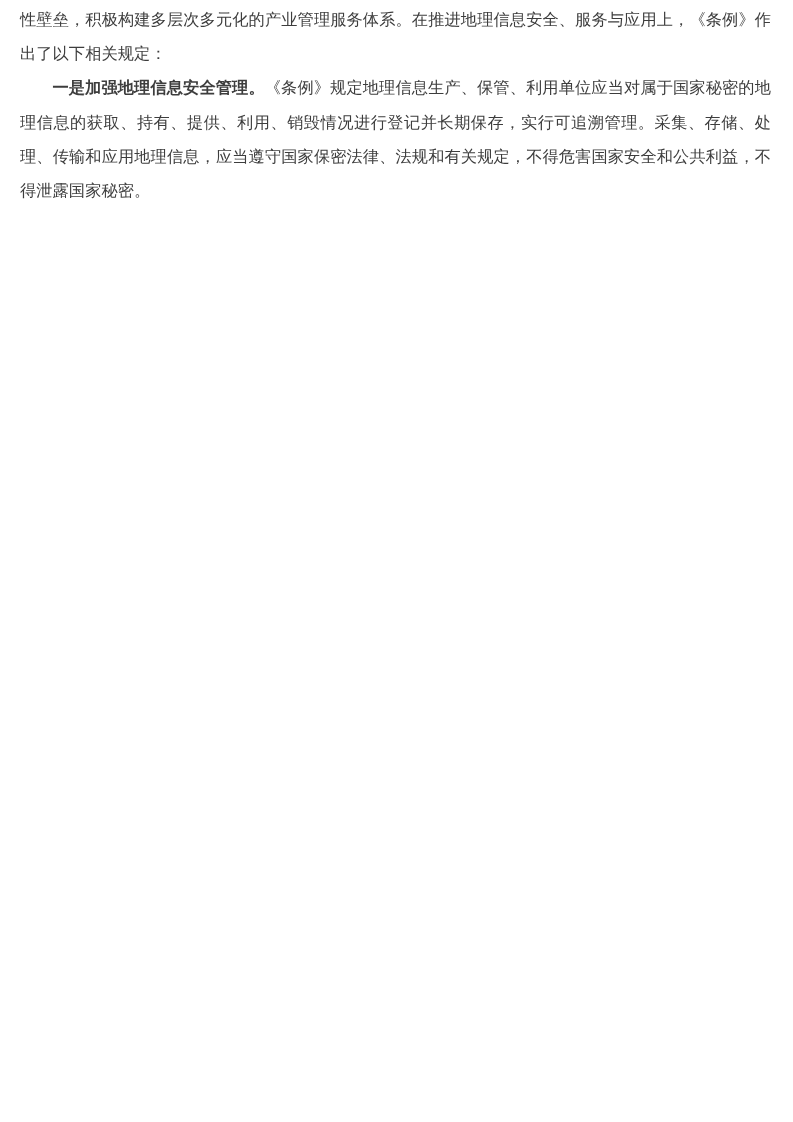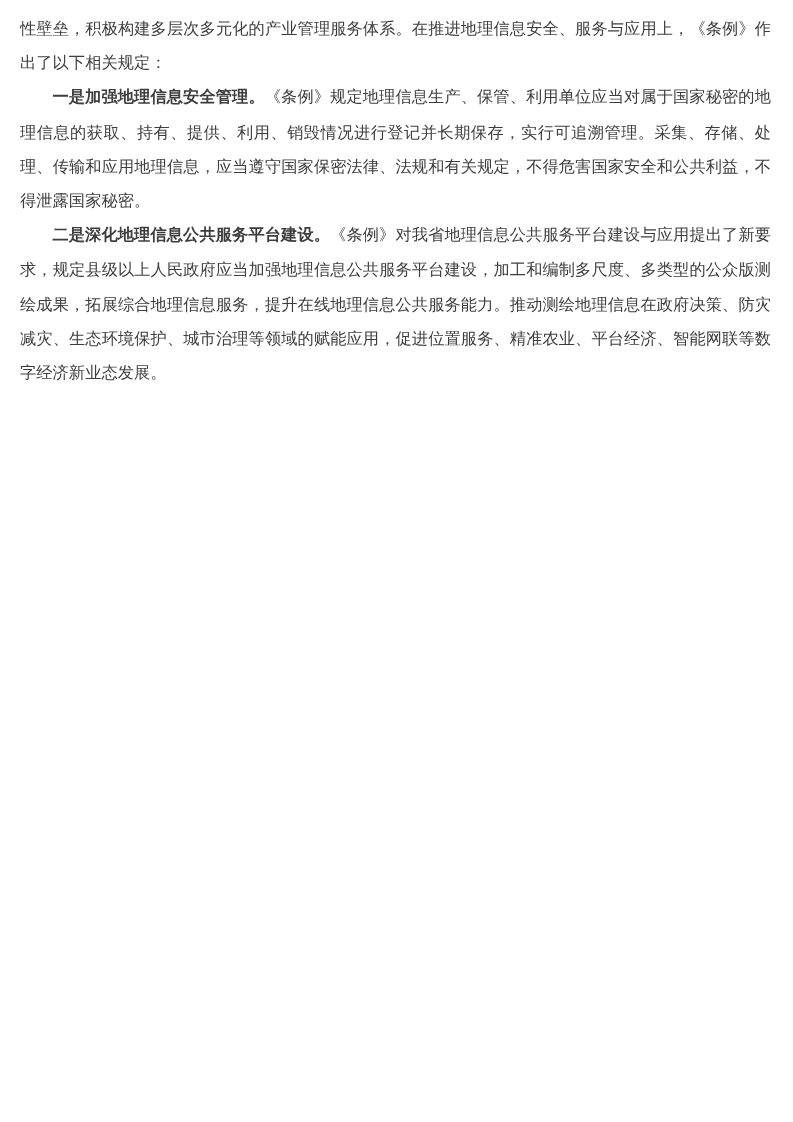--- a/index.html
+++ b/index.html
@@ -16,56 +16,52 @@
   }
   .page {
     position: relative;
     width: 793px;
     height: 1122px;
     box-sizing: border-box;
     padding: 0 22px 0 20px;
     overflow: hidden;
   }
   .doc-body {
-    padding-top: 12px;
+    padding-top: 3px;
   }
   p.para {
     margin: 0;
     font-size: 16.2px;
     line-height: 34.2px;
     text-align: justify;
     text-justify: inter-ideograph;
     letter-spacing: 0.1px;
     color: #3d3d3d;
   }
   p.para.indent {
     text-indent: 2em;
   }
   .lead {
     font-weight: bold;
-    font-family: Liberation Mono, monospace;
   }
   
   .continued {
     text-indent: 0;
   }
 </style>
 </head>
 <body>
 
 <div class="page">
   <div class="doc-body">
 
     <p class="para continued">
       <span>性壁垒，积极构建多层次多元化的产业管理服务体系。在推进地理信息安全、服务与应用上，《条例》作出了以下相关规定：</span>
     </p>
 
     <p class="para indent">
       <span class="lead">一是加强地理信息安全管理。</span><span>《条例》规定地理信息生产、保管、利用单位应当对属于国家秘密的地理信息的获取、持有、提供、利用、销毁情况进行登记并长期保存，实行可追溯管理。采集、存储、处理、传输和应用地理信息，应当遵守国家保密法律、法规和有关规定，不得危害国家安全和公共利益，不得泄露国家秘密。</span>
     </p>
 
-    <p class="para indent">
-      <span class="lead">二是深化地理信息公共服务平台建设。</span><span>《条例》对我省地理信息公共服务平台建设与应用提出了新要求，规定县级以上人民政府应当加强地理信息公共服务平台建设，加工和编制多尺度、多类型的公众版测绘成果，拓展综合地理信息服务，提升在线地理信息公共服务能力。推动测绘地理信息在政府决策、防灾减灾、生态环境保护、城市治理等领域的赋能应用，促进位置服务、精准农业、平台经济、智能网联等数字经济新业态发展。</span>
-    </p>
 
 
   </div>
 </div>
 
 </body></html>

